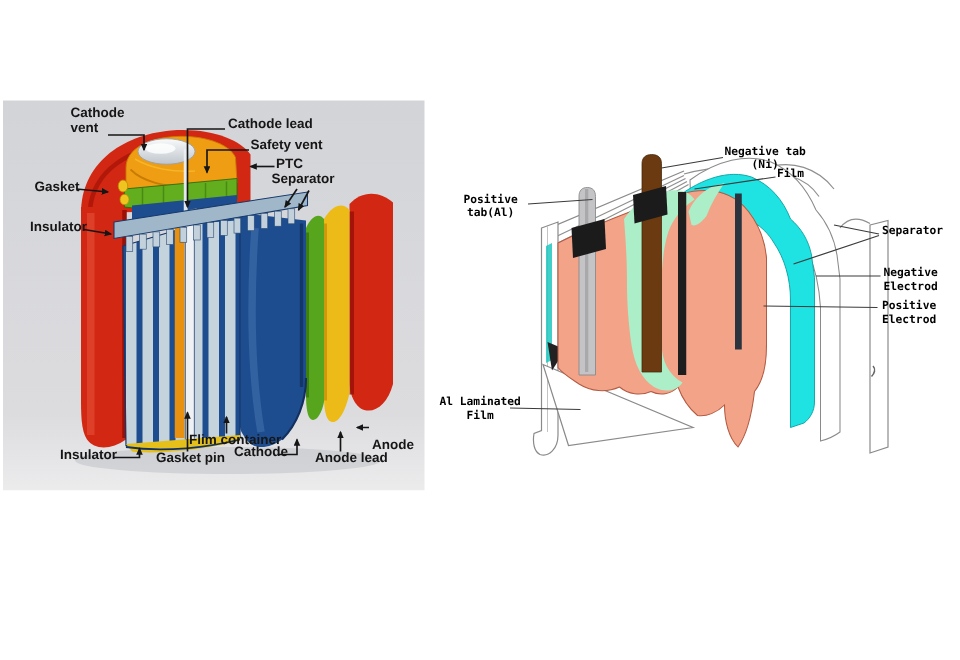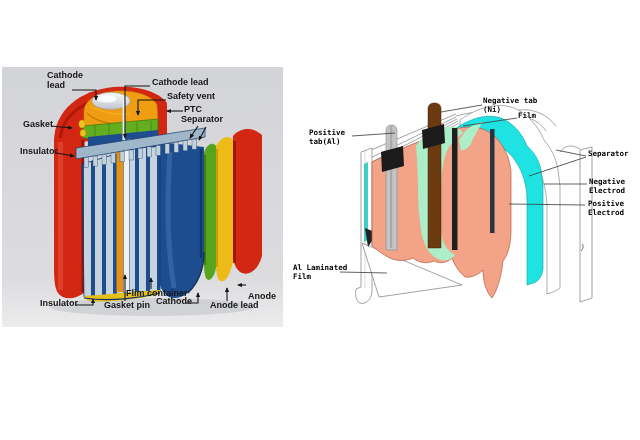--- a/index.html
+++ b/index.html
@@ -2,21 +2,21 @@
 <html><head>
 <meta charset="utf-8">
 <style>
   html,body{margin:0;padding:0;background:#ffffff;}
   .stage{position:relative;width:640px;height:327px;background:#ffffff;overflow:hidden;
          font-family:"Liberation Sans", sans-serif;}
   .art{position:absolute;left:0;top:0;width:640px;height:440px;}
   .ll{position:absolute;font-size:9px;font-weight:bold;color:#161616;line-height:9.5px;
       white-space:nowrap;letter-spacing:0;}
   .rl{position:absolute;font-family:"DejaVu Sans Mono", monospace;font-size:7.5px;
-      font-weight:bold;color:#000;line-height:8.5px;white-space:nowrap;}
+      font-weight:bold;color:#000;line-height:8.5px;white-space:nowrap;text-align:center;}
   .cap{position:absolute;left:0;top:346px;width:640px;text-align:center;
        font-size:13.5px;color:#565656;}
   .line{display:block;}
 </style>
 </head>
 <body>
 
 <div class="stage">
 
 <svg class="art" viewBox="0 0 640 440">
@@ -172,21 +172,21 @@
       <path d="M586,157 L529,176"></path>
       <path d="M587,184 L544,184"></path>
       <path d="M585,205 L509,204"></path>
       <path d="M340,272 L387,273"></path>
     </g>
   </g>
 </svg>
 
 <div class="ll" style="left:47px;top:71px">
   <span class="line">Cathode</span>
-  <span class="line">lead</span>
+  <span class="line">vent</span>
 </div>
 <div class="ll" style="left:152px;top:78px">Cathode lead</div>
 <div class="ll" style="left:167px;top:92px">Safety vent</div>
 <div class="ll" style="left:184px;top:105px">PTC</div>
 <div class="ll" style="left:181px;top:115px">Separator</div>
 <div class="ll" style="left:23px;top:120px">Gasket</div>
 <div class="ll" style="left:20px;top:147px">Insulator</div>
 <div class="ll" style="left:40px;top:299px">Insulator</div>
 <div class="ll" style="left:104px;top:301px">Gasket pin</div>
 <div class="ll" style="left:126px;top:289px">Flim container</div>

